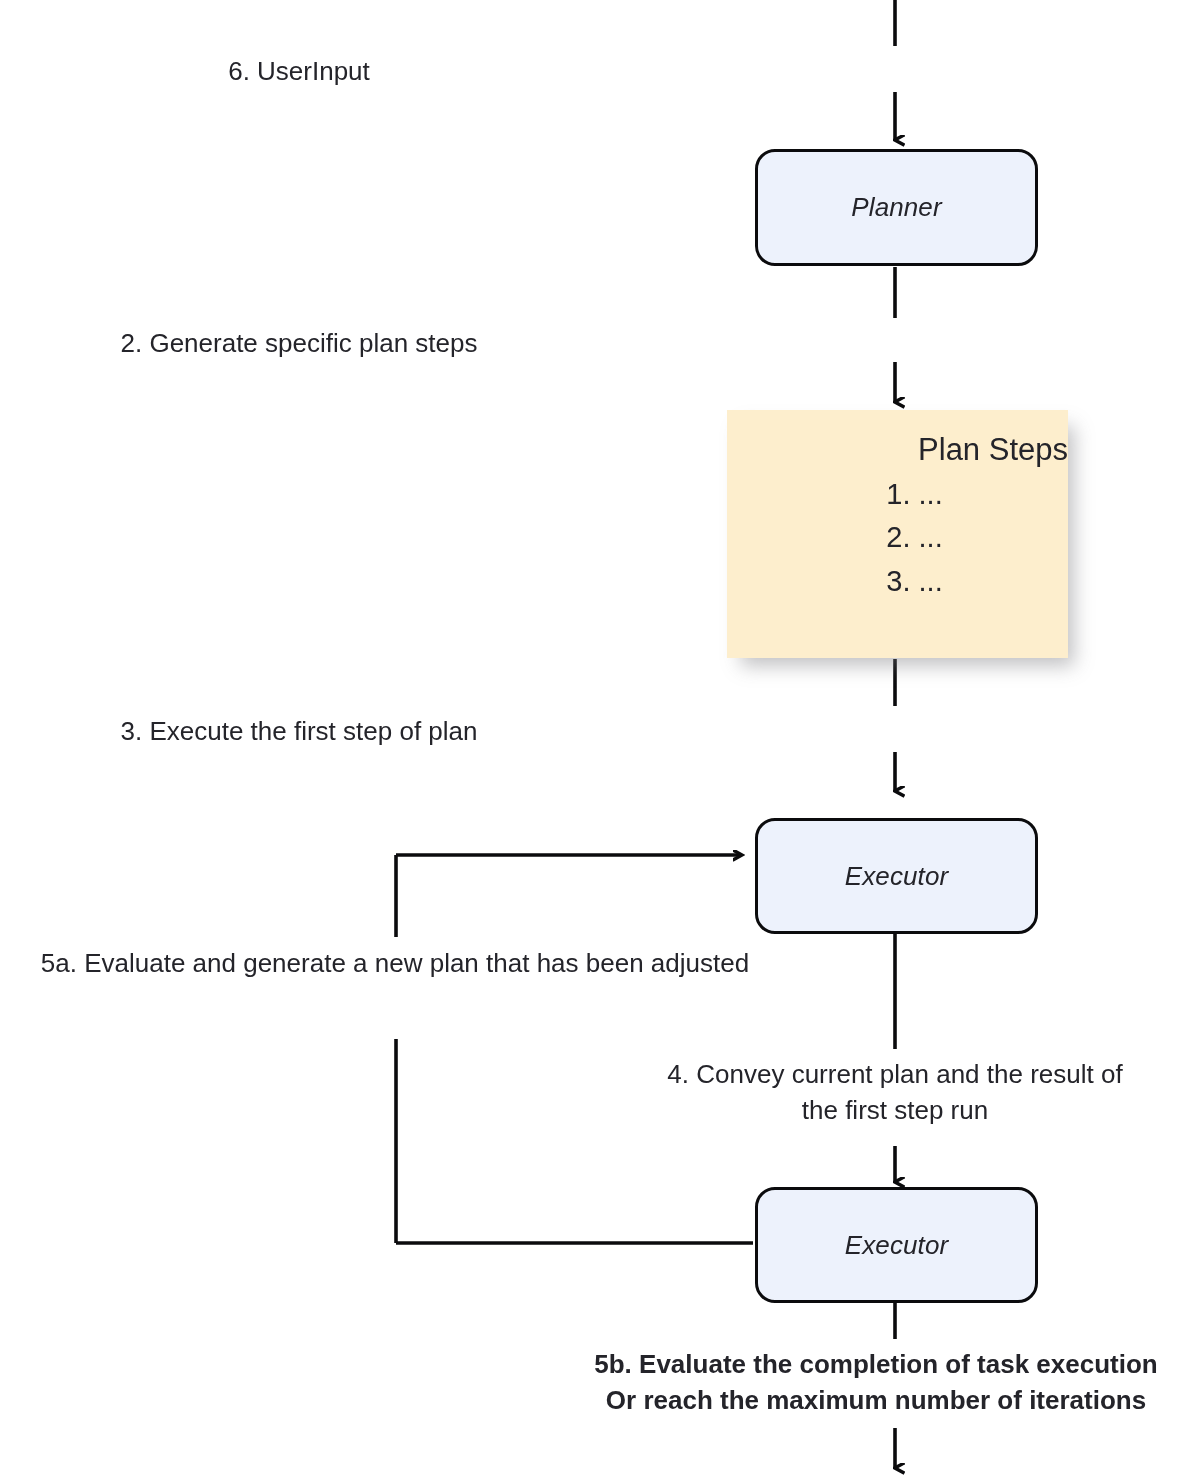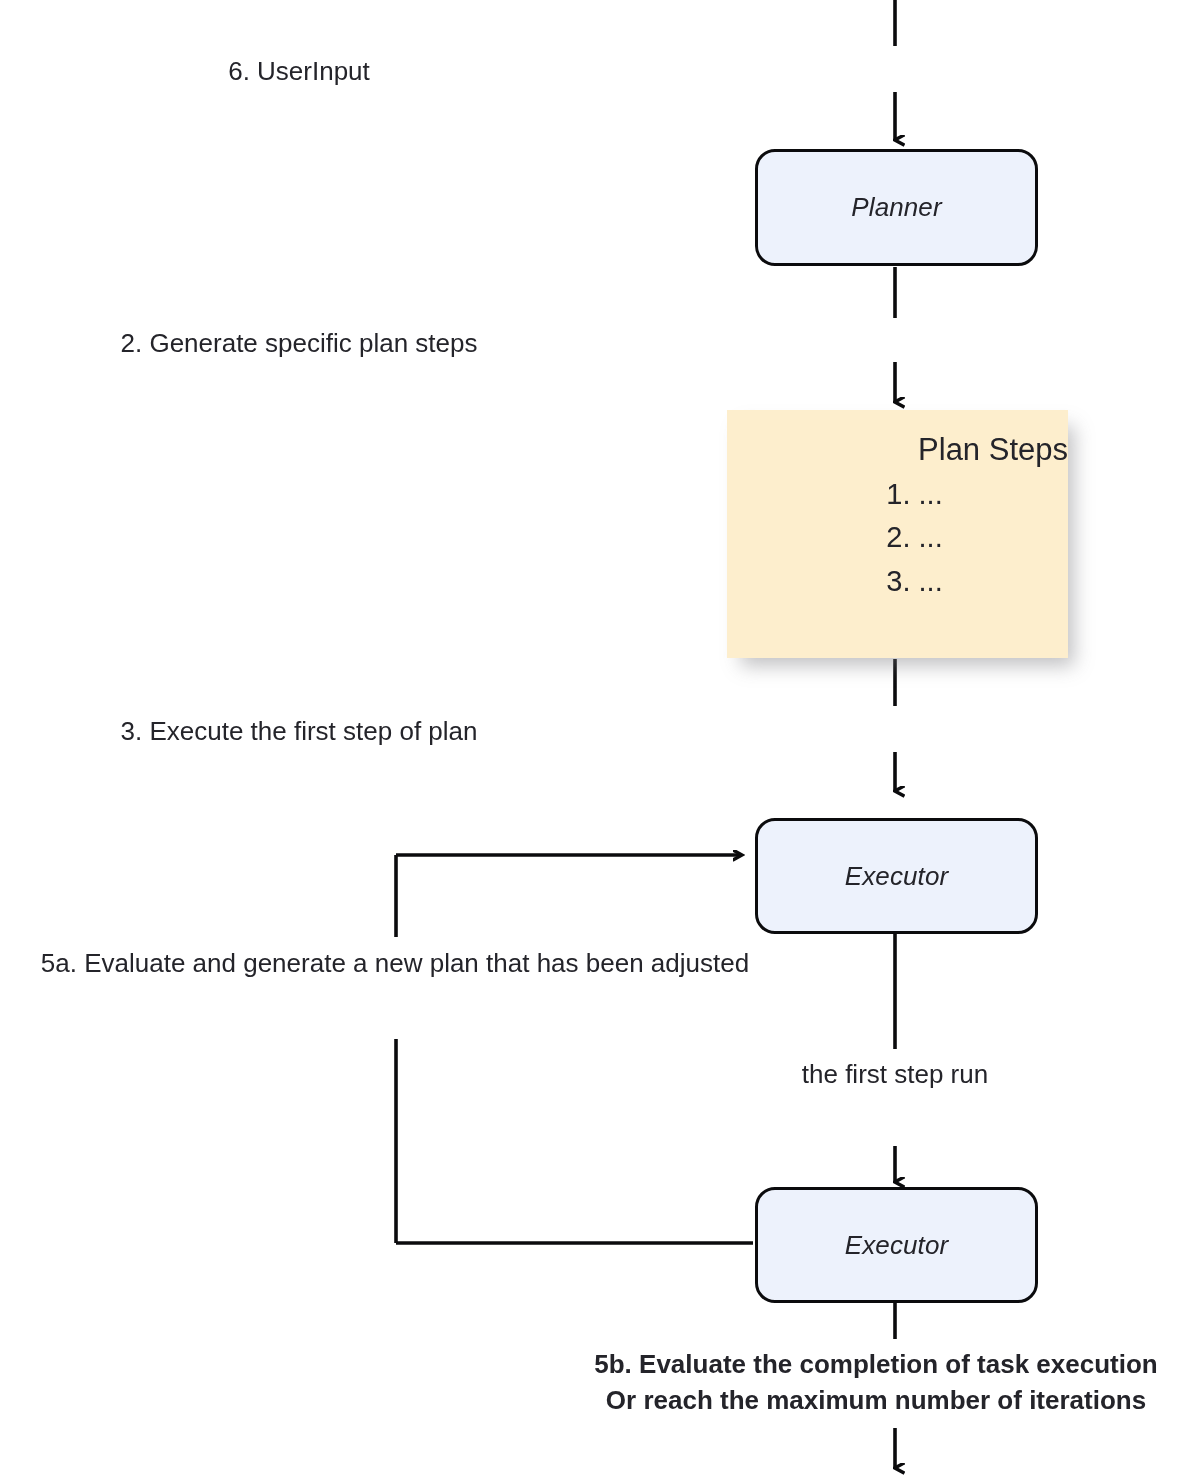--- a/index.html
+++ b/index.html
@@ -135,20 +135,21 @@
 
   <div class="edge-label" style="left:0px; top:326px; width:1192px; transform:translateX(-297px);">
     <span>2. Generate specific plan steps</span>
   </div>
 
   <div class="edge-label" style="left:0px; top:714px; width:1192px; transform:translateX(-297px);">
     <span>3. Execute the first step of plan</span>
   </div>
 
   <div class="edge-label" style="left:600px; top:1057px; width:590px;">
+    <div>4. Convey current plan and the result of</div>
     <div>the first step run</div>
   </div>
 
   <div class="edge-label" style="left:0px; top:946px; width:790px;">
     <div>5a. Evaluate and generate a new plan that has been adjusted</div>
   </div>
 
   <div class="edge-label" style="left:560px; top:1347px; width:632px;font-weight:bold;">
     <div>5b. Evaluate the completion of task execution</div>
     <div>Or reach the maximum number of iterations</div>

